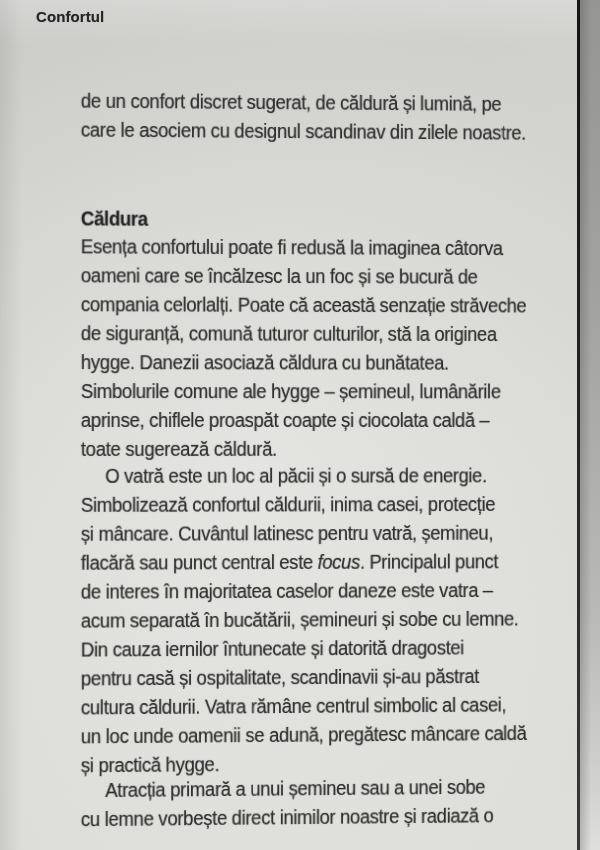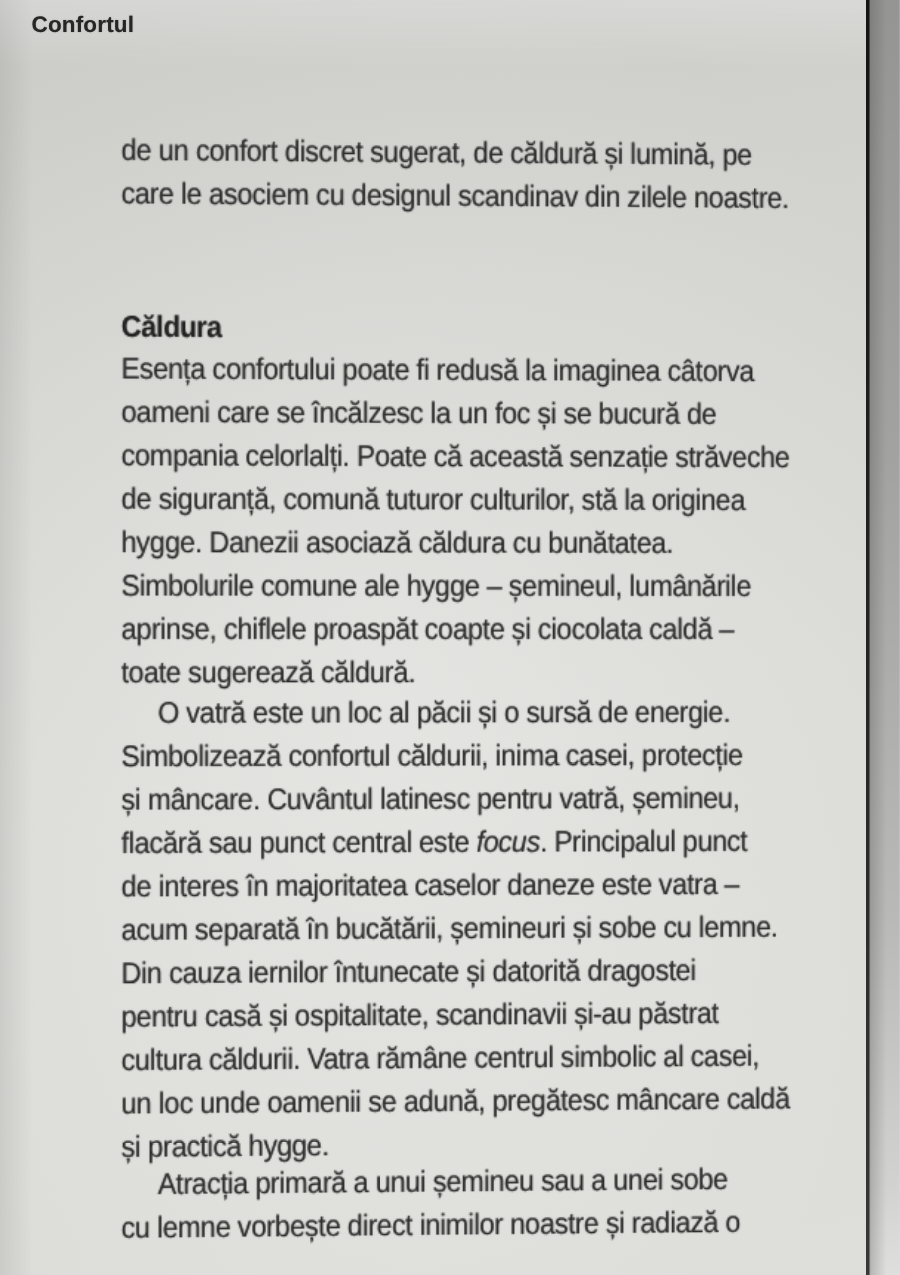--- a/index.html
+++ b/index.html
@@ -18,21 +18,21 @@
     height: 850px;
     background:
       linear-gradient(to bottom, rgba(255,255,255,0.20) 0px, rgba(255,255,255,0) 45px),
       linear-gradient(to right, rgba(110,110,108,0.16) 0px, rgba(110,110,108,0) 22px),
       radial-gradient(95% 75% at 42% 55%, rgba(255,255,255,0.16), rgba(0,0,0,0.03) 75%),
       linear-gradient(168deg, #d2d2cf 0%, #dadad7 28%, #e0e0dd 58%, #e5e5e2 100%);
   }
 
   .running-header {
     position: absolute;
-    left: 21px;
+    left: 36px;
     top: 8px;
     font-size: 15px;
     font-weight: 700;
     color: #262626;
     letter-spacing: 0.1px;
     text-shadow: 0 0 0.8px rgba(50,50,50,0.5);
   }
 
   
   .text-flow {

